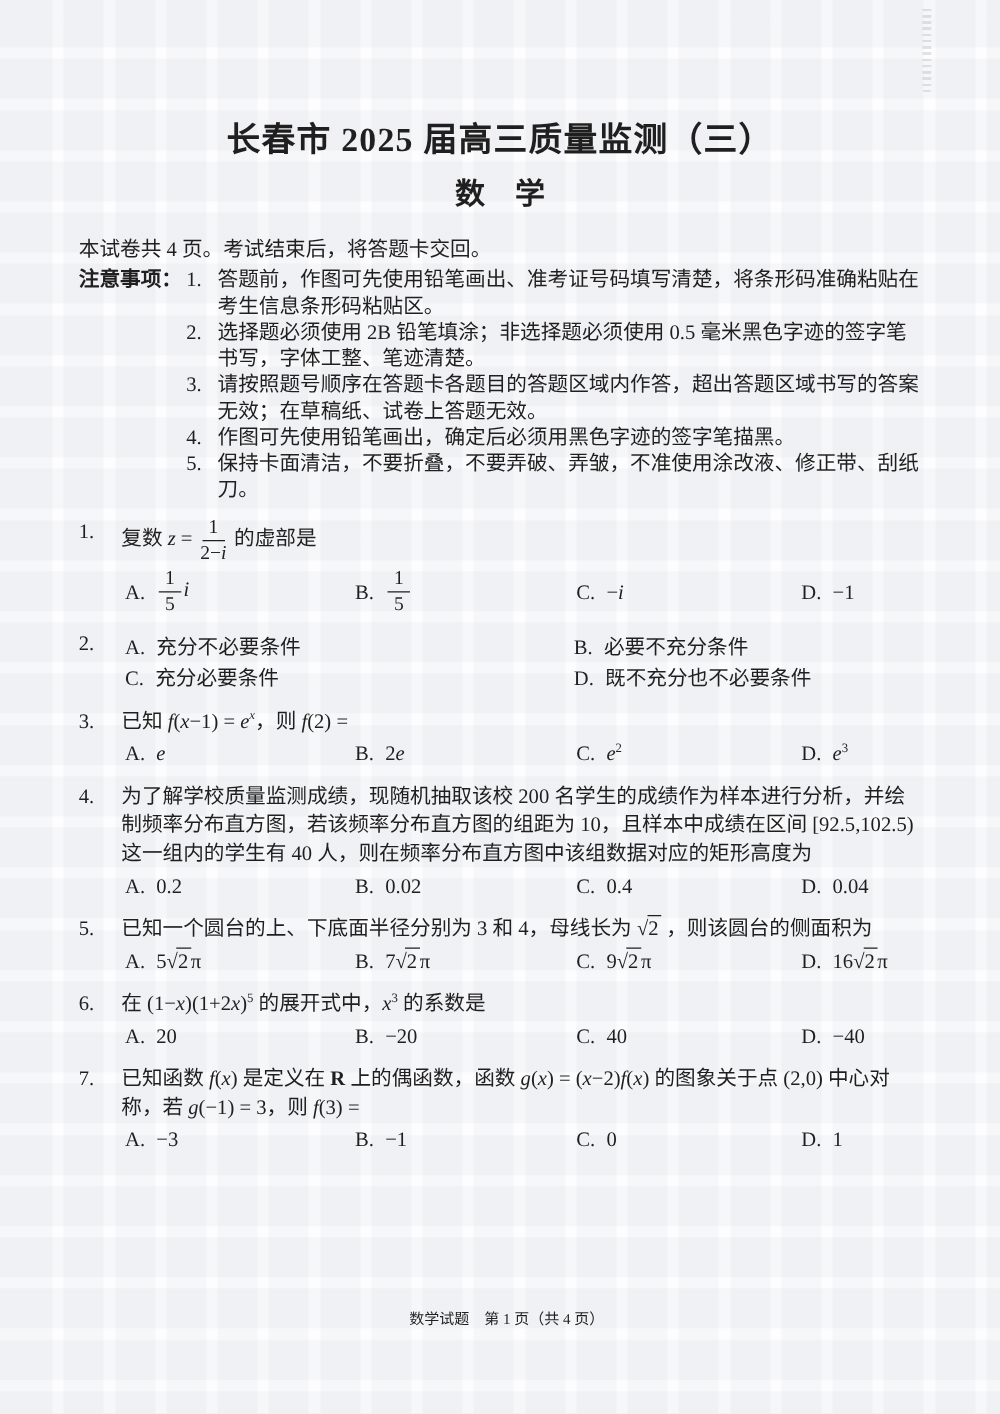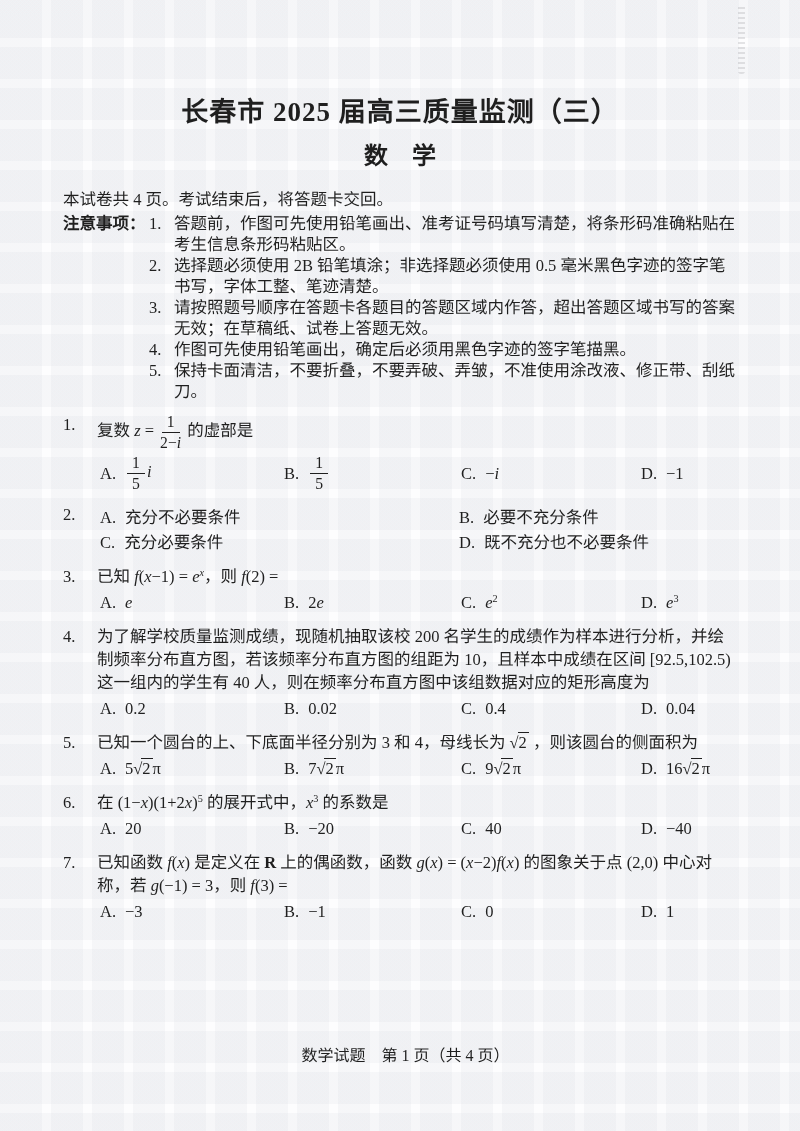--- a/index.html
+++ b/index.html
@@ -71,21 +71,21 @@
     vertical-align: middle; line-height: 1.12; font-size: 0.95em;
     padding: 0 2px; text-align: center;
   }
   .fnum { border-bottom: 1px solid var(--ink); padding: 0 5px 1px; }
   .fden { padding-top: 1px; }
   .sqrt { white-space: nowrap; }
   .sqrt .ovl { border-top: 1px solid var(--ink); padding: 0 2px 0 1px; margin-left: -1px; }
 
   .page-footer {
     position: absolute; left: 0; right: 0; top: 1044px;
-    text-align: center; font-size: 16px; padding-left: 11px;
+    text-align: center; font-size: 12px; padding-left: 11px;
   }
   .scan-speckle {
     position: absolute; left: 738px; top: 4px; width: 7px; height: 70px;
     background: repeating-linear-gradient(0deg, rgba(120,120,125,0.35) 0 2px, rgba(0,0,0,0) 2px 5px);
     filter: blur(0.6px); opacity: .55; border-radius: 3px;
   }
 </style>
 </head>
 <body>
 

